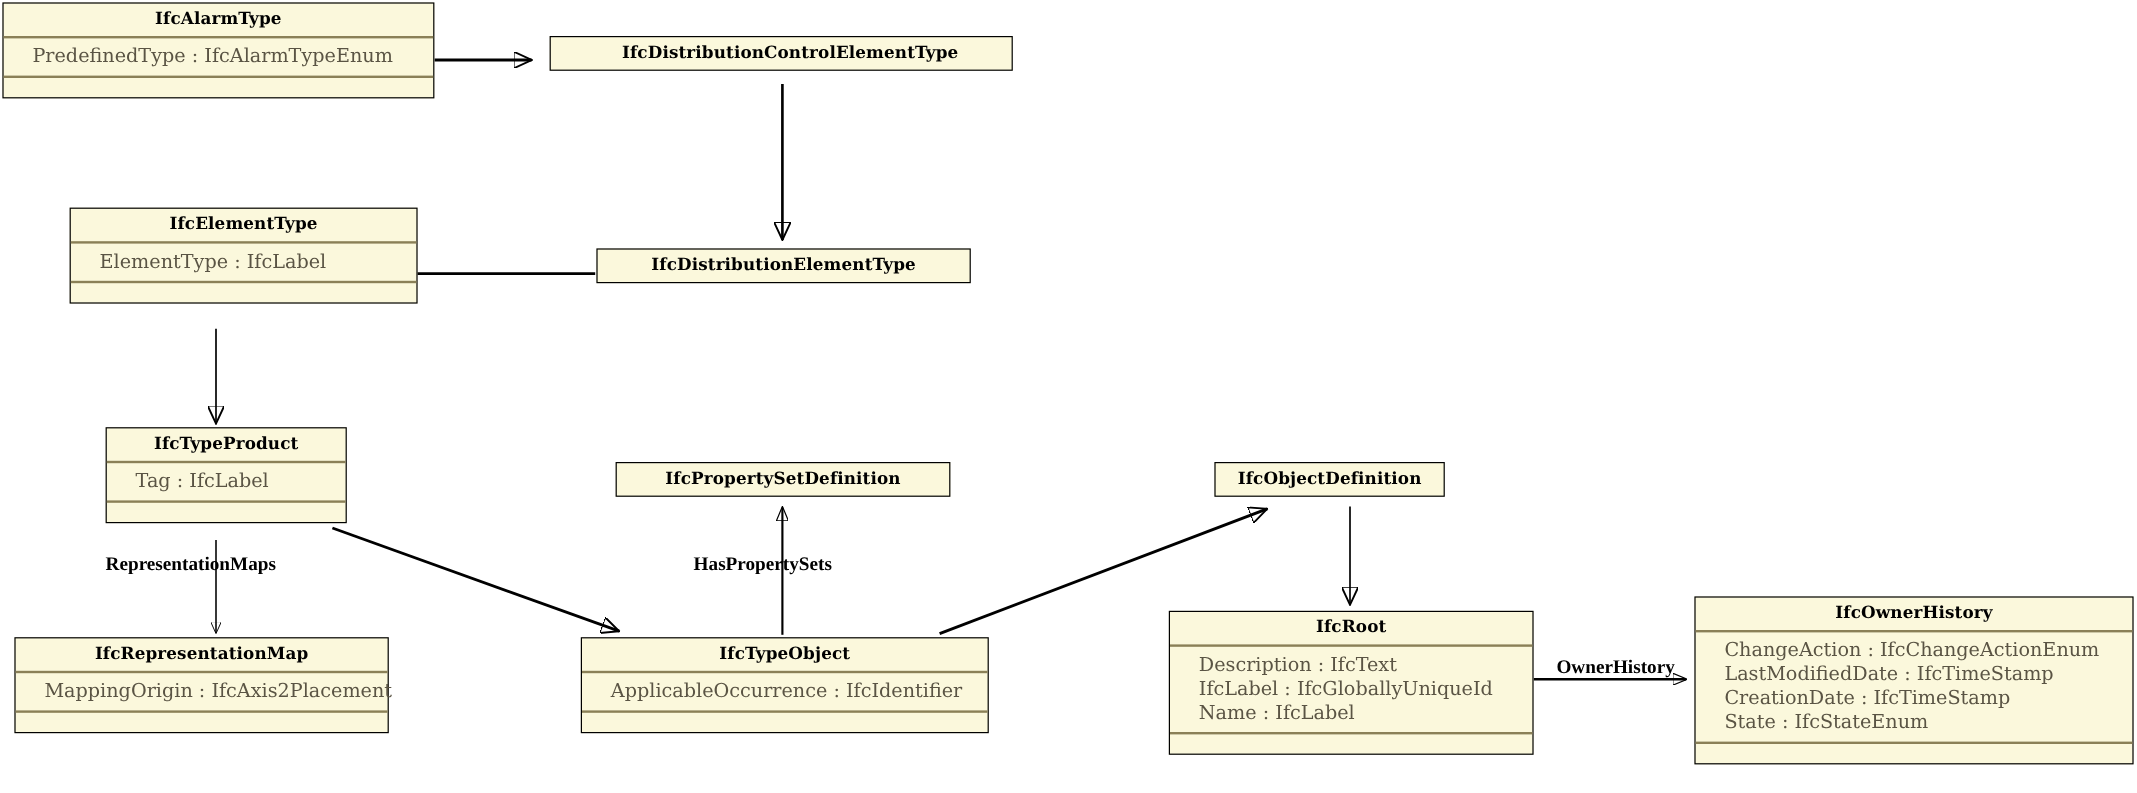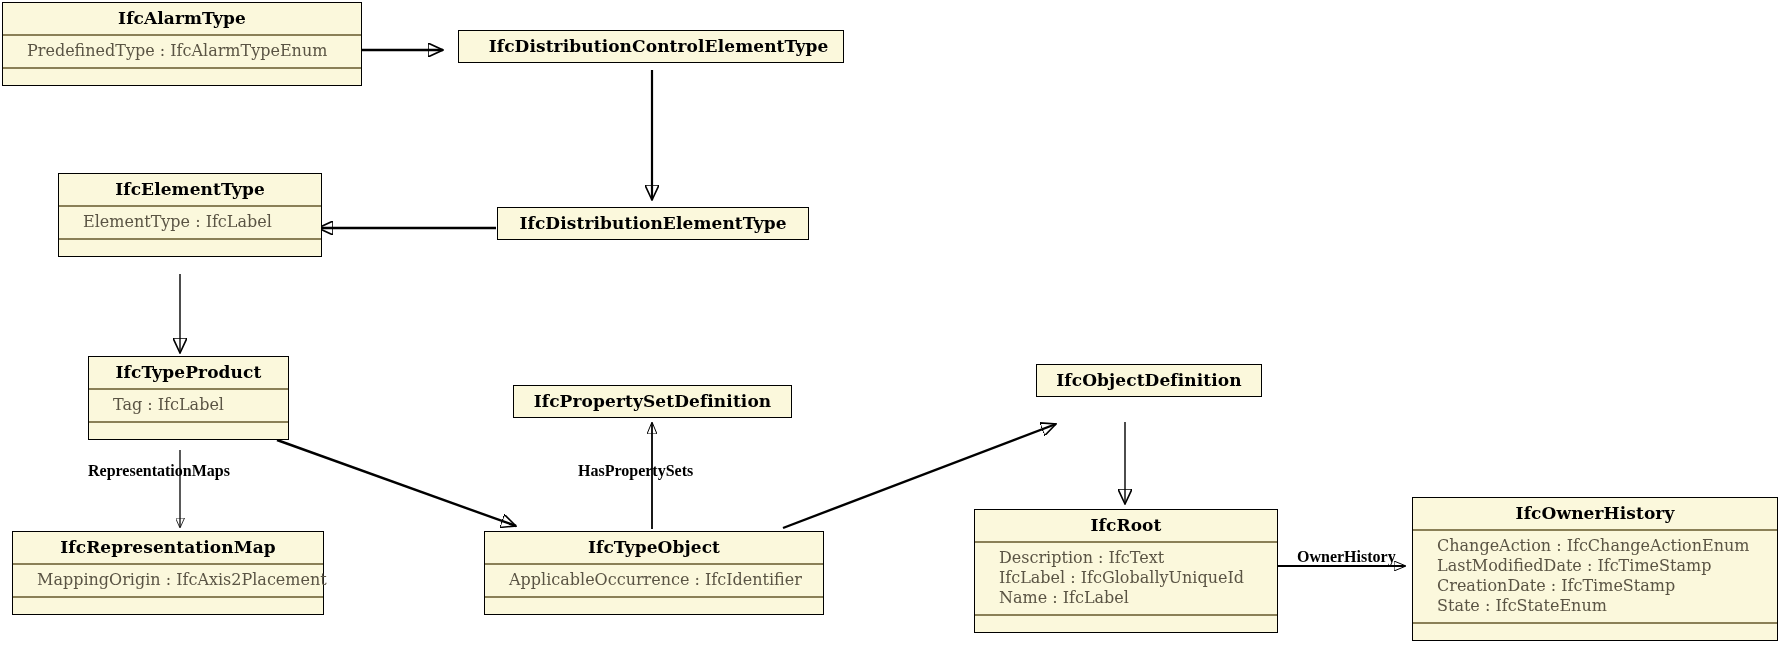--- a/index.html
+++ b/index.html
@@ -17,21 +17,21 @@
     position:absolute;
     box-sizing:border-box;
     background:#FBF8DC;
     border:1.5px solid #000000;
     box-shadow:0 0 0 0 transparent;
   }
   .cls .title{
     text-align:center;
     font-weight:bold;
     color:#000000;
-    font-size:17px;
+    font-size:14px;
     letter-spacing:0.1px;
     padding:5px 8px 6px 8px;
     white-space:nowrap;
   }
   .cls .sep{
     height:2px;
     background:#8a8057;
     width:100%;
   }
   .cls .attrs{
@@ -139,21 +139,21 @@
       <div class="attr">PredefinedType : IfcAlarmTypeEnum</div>
     </div>
     <div class="sep"></div>
     <div class="ops"></div>
   </div>
 
   <div class="cls" style="left:458px; top:30px; width:386px;padding-left:15px;">
     <div class="title">IfcDistributionControlElementType</div>
   </div>
 
-  <div class="cls" style="left:58px; top:173px; width:264px;">
+  <div class="cls" style="left:58px; top:173px; width:290px;">
     <div class="title">IfcElementType</div>
     <div class="sep"></div>
     <div class="attrs">
       <div class="attr">ElementType : IfcLabel</div>
     </div>
     <div class="sep"></div>
     <div class="ops"></div>
   </div>
 
   <div class="cls" style="left:497px; top:207px; width:312px;">
@@ -167,21 +167,21 @@
       <div class="attr">Tag : IfcLabel</div>
     </div>
     <div class="sep"></div>
     <div class="ops"></div>
   </div>
 
   <div class="cls" style="left:513px; top:385px; width:279px;">
     <div class="title">IfcPropertySetDefinition</div>
   </div>
 
-  <div class="cls" style="left:1012px; top:364px; width:226px;margin-left:24px;">
+  <div class="cls" style="left:1012px; top:385px; width:192px;">
     <div class="title">IfcObjectDefinition</div>
   </div>
 
   <div class="cls" style="left:12px; top:531px; width:312px;">
     <div class="title">IfcRepresentationMap</div>
     <div class="sep"></div>
     <div class="attrs">
       <div class="attr">MappingOrigin : IfcAxis2Placement</div>
     </div>
     <div class="sep"></div>

